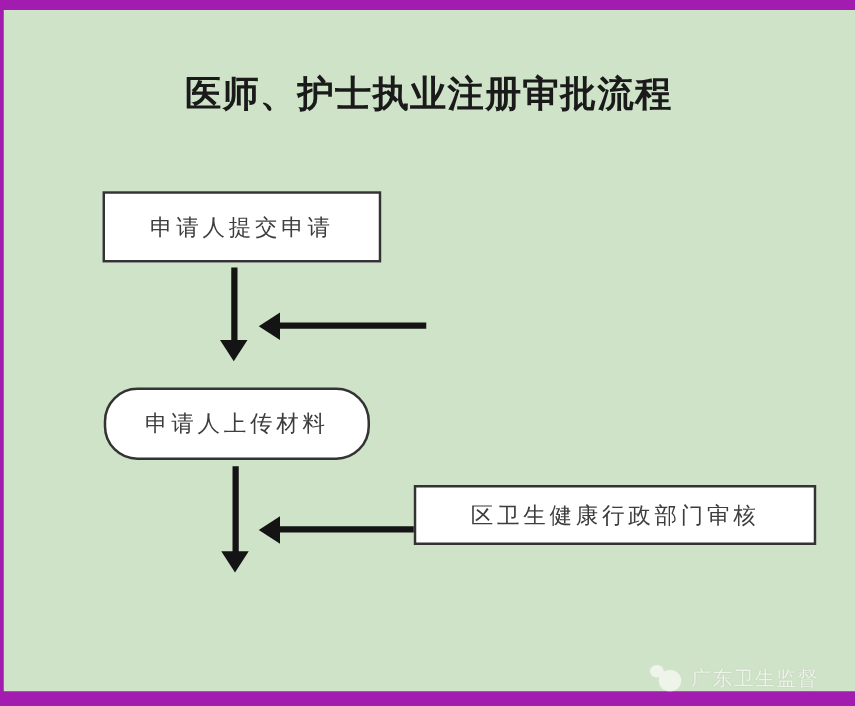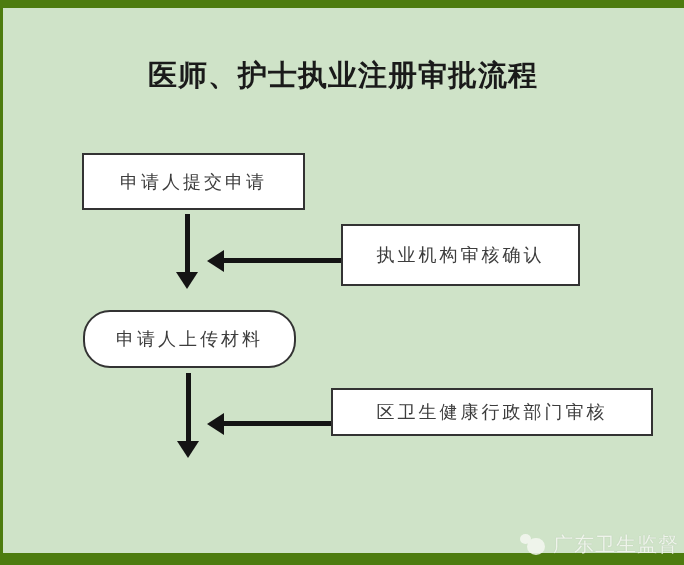--- a/index.html
+++ b/index.html
@@ -5,21 +5,21 @@
   html, body {
     margin: 0;
     padding: 0;
     background: #ffffff;
     font-family: "Liberation Serif", "DejaVu Serif", serif;
   }
   #screen {
     position: relative;
     width: 684px;
     height: 565px;
-    background: #4d7c0f;
+    background: #a21caf;
     overflow: hidden;
   }
   .canvas {
     position: absolute;
     left: 3px;
     top: 8px;
     width: 681px;
     height: 545px;
     background: var(--background, #cfe3c8);
   }
@@ -108,41 +108,40 @@
     background: var(--watermark, #f5f8f2);
   }
   .wm-icon .bubble-big {
     position: absolute;
     left: 7px; top: 5px;
     width: 18px; height: 17px;
     border-radius: 50%;
     background: var(--watermark, #f5f8f2);
   }
   .wm-text {
-    font-size: 20px;
+    font-size: 16px;
     letter-spacing: 1px;
     color: var(--watermark, #f5f8f2);
     text-shadow: 0 0 1px rgba(120,140,115,0.5);
     white-space: nowrap;
   }
 </style>
 </head>
 <body>
 
 <div id="screen">
   <div class="canvas">
 
     <div class="title">医师、护士执业注册审批流程</div>
 
     <div class="flow-box box1">申请人提交申请</div>
 
     <div class="flow-box box3">申请人上传材料</div>
 
 
-    <div class="flow-box box2">执业机构审核确认</div>
 
     <div class="flow-box box4">区卫生健康行政部门审核</div>
 
     <div class="shaft-v v1-shaft"></div>
     <div class="head-down v1-head"></div>
 
     <div class="shaft-h h1-shaft"></div>
     <div class="head-left h1-head"></div>
 
     <div class="shaft-v v2-shaft"></div>

